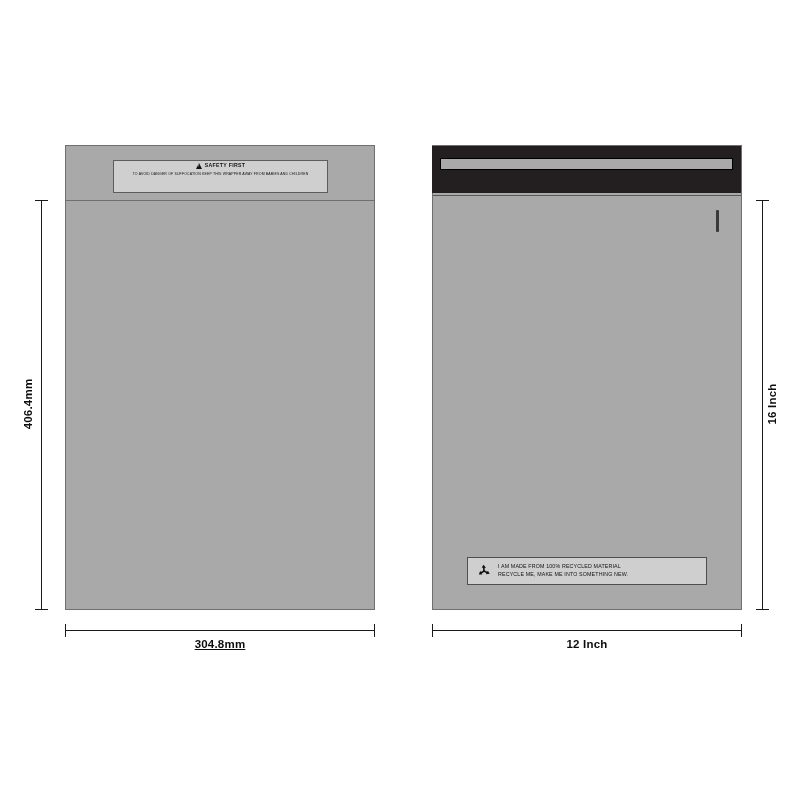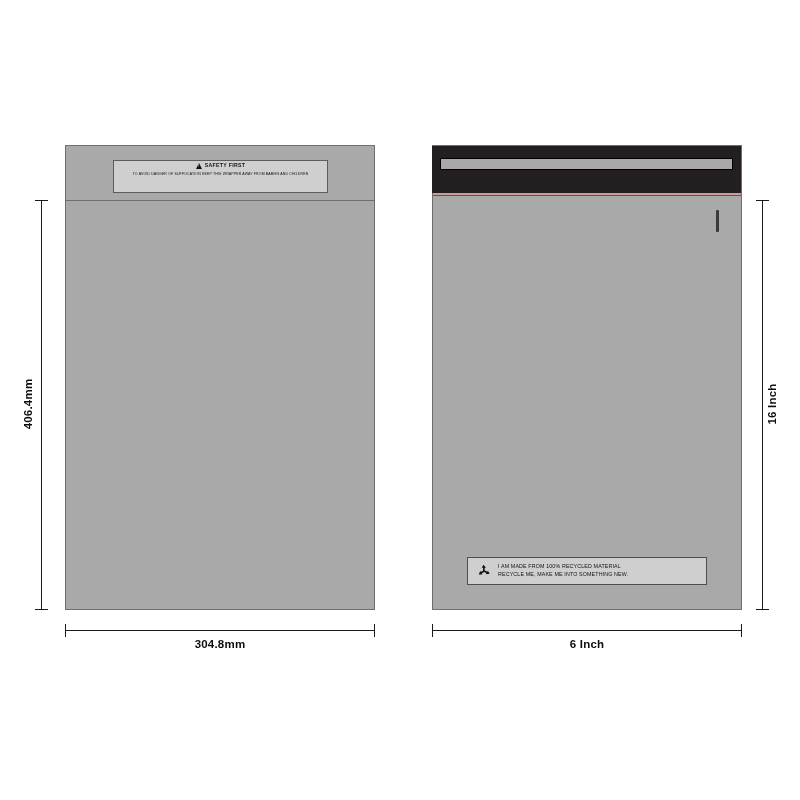--- a/index.html
+++ b/index.html
@@ -202,25 +202,25 @@
   </div>
 
   <div class="line-v" style="left:41px; top:200px; height:410px;"></div>
   <div class="cap" style="left:35px; top:200px; width:13px; height:1px;"></div>
   <div class="cap" style="left:35px; top:609px; width:13px; height:1px;"></div>
   <div class="dim-label vert" style="left:-12px; top:398px; width:80px; text-align:center;">406.4mm</div>
 
   <div class="line-h" style="left:65px; top:630px; width:310px;"></div>
   <div class="cap" style="left:65px; top:624px; width:1px; height:13px;"></div>
   <div class="cap" style="left:374px; top:624px; width:1px; height:13px;"></div>
-  <div class="dim-label" style="left:140px; top:638px; width:160px; text-align:center;">304.8mm</div>
+  <div class="dim-label" style="left:140px; top:638px; width:160px; text-align:center;text-decoration:underline;">304.8mm</div>
 
   <div class="line-v" style="left:762px; top:200px; height:410px;"></div>
   <div class="cap" style="left:756px; top:200px; width:13px; height:1px;"></div>
   <div class="cap" style="left:756px; top:609px; width:13px; height:1px;"></div>
   <div class="dim-label vert" style="left:742px; top:398px; width:60px; text-align:center;">16 Inch</div>
 
   <div class="line-h" style="left:432px; top:630px; width:310px;"></div>
   <div class="cap" style="left:432px; top:624px; width:1px; height:13px;"></div>
   <div class="cap" style="left:741px; top:624px; width:1px; height:13px;"></div>
-  <div class="dim-label" style="left:507px; top:638px; width:160px; text-align:center;">6 Inch</div>
+  <div class="dim-label" style="left:507px; top:638px; width:160px; text-align:center;">12 Inch</div>
 
 </div>
 
 </body></html>

